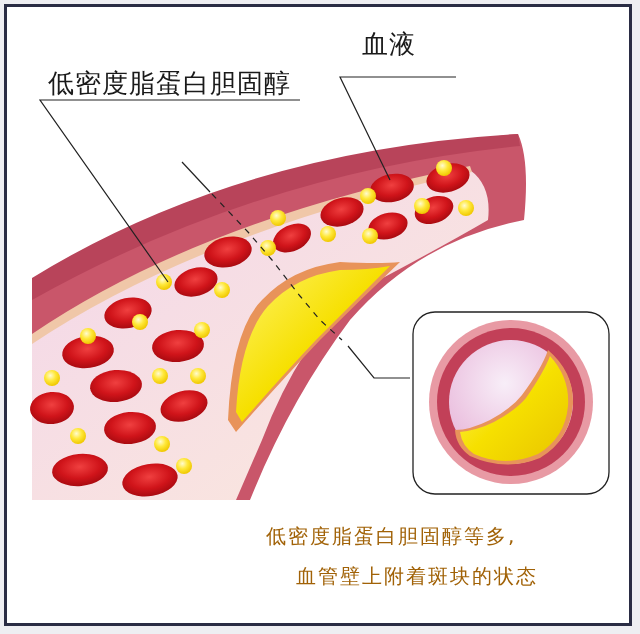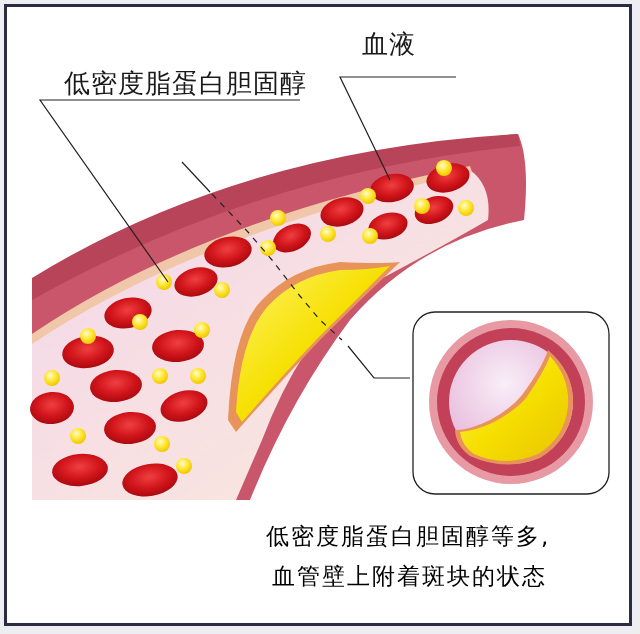--- a/index.html
+++ b/index.html
@@ -1,20 +1,20 @@
 <!DOCTYPE html>
 <html><head>
 <meta charset="utf-8">
 <style>
   html, body { margin:0; padding:0; background:#eeeef2; }
   body { width:640px; height:634px; position:relative; overflow:hidden; font-family:"DejaVu Sans", sans-serif; }
   .frame { position:absolute; left:4px; top:4px; width:628px; height:622px; background:#ffffff; border:3px solid #2a2c44; box-sizing:border-box; }
   svg.art { position:absolute; left:0; top:0; }
   .label { position:absolute; color:#1a1a1a; font-size:26px; letter-spacing:1px; white-space:nowrap; }
-  .caption { position:absolute; color:#000000; font-size:23px; letter-spacing:2px; white-space:nowrap; line-height:36px; }
+  .caption { position:absolute; color:#a16207; font-size:20px; letter-spacing:2px; white-space:nowrap; line-height:36px; }
 </style>
 </head>
 <body>
 
 <div class="frame"></div>
 
 <svg class="art" width="640" height="634" viewBox="0 0 640 634">
   <defs>
     <radialGradient id="rbc" cx="50%" cy="40%" r="60%">
       <stop offset="0%" stop-color="#f04040"></stop>
@@ -111,17 +111,17 @@
   <g>
     <rect x="413" y="312" width="196" height="182" rx="22" fill="#ffffff" stroke="#222" stroke-width="1.3"></rect>
     <circle cx="511" cy="402" r="82" fill="#e89aa4"></circle>
     <circle cx="511" cy="402" r="74" fill="#c24058"></circle>
     <circle cx="511" cy="402" r="62" fill="url(#insetLumen)"></circle>
     <path d="M455,430 Q470,430 490,420 Q512,408 522,395 Q542,368 548,350 Q574,372 573,404 Q570,440 540,458 Q505,472 470,456 Q456,446 455,430 Z" fill="#e8935a"></path>
     <path d="M460,432 Q478,430 494,422 Q516,410 526,398 Q544,372 550,356 Q570,378 568,406 Q565,438 538,454 Q505,468 474,454 Q462,446 460,432 Z" fill="url(#plaqueG)"></path>
   </g>
 </svg>
 
-<div class="label" style="left:64px; top:66px;">低密度脂蛋白胆固醇</div>
+<div class="label" style="left:48px; top:66px;">低密度脂蛋白胆固醇</div>
 <div class="label" style="left:362px; top:27px;">血液</div>
 
 <div class="caption" style="left:266px; top:518px;">低密度脂蛋白胆固醇等多,</div>
-<div class="caption" style="left:272px; top:558px;text-align:center;">血管壁上附着斑块的状态</div>
+<div class="caption" style="left:296px; top:558px;text-align:center;">血管壁上附着斑块的状态</div>
 
 </body></html>

